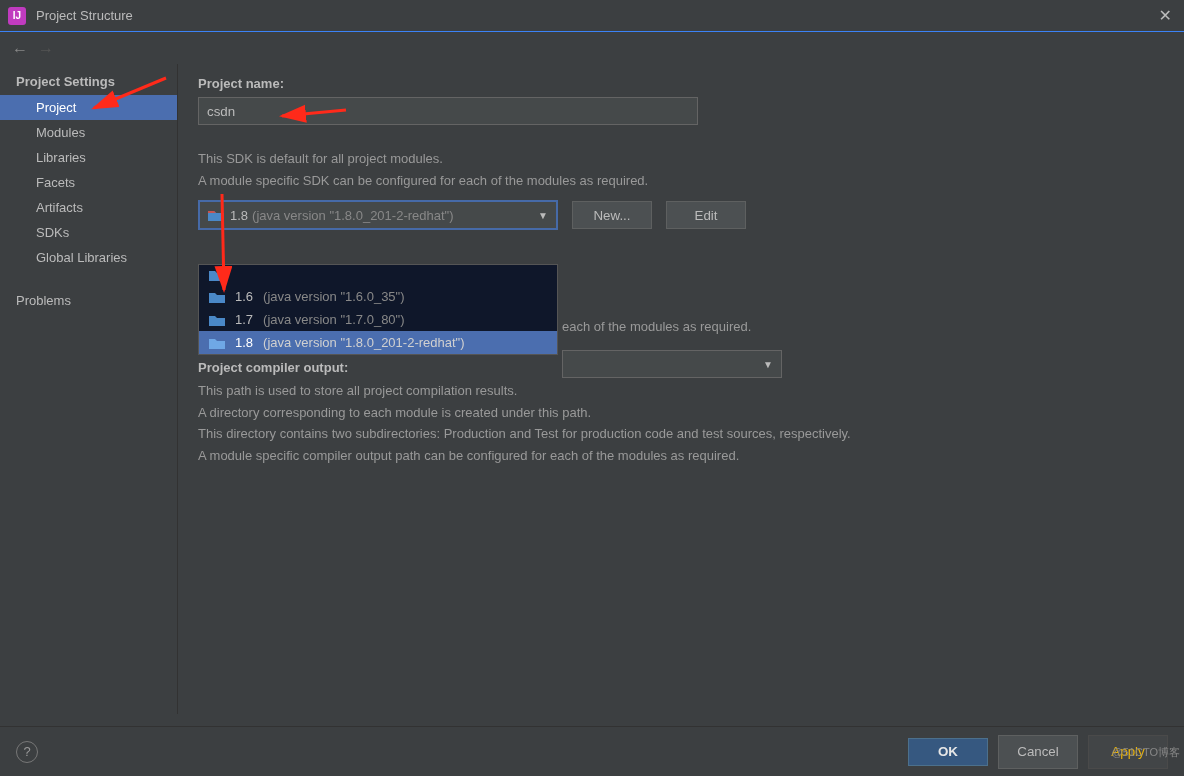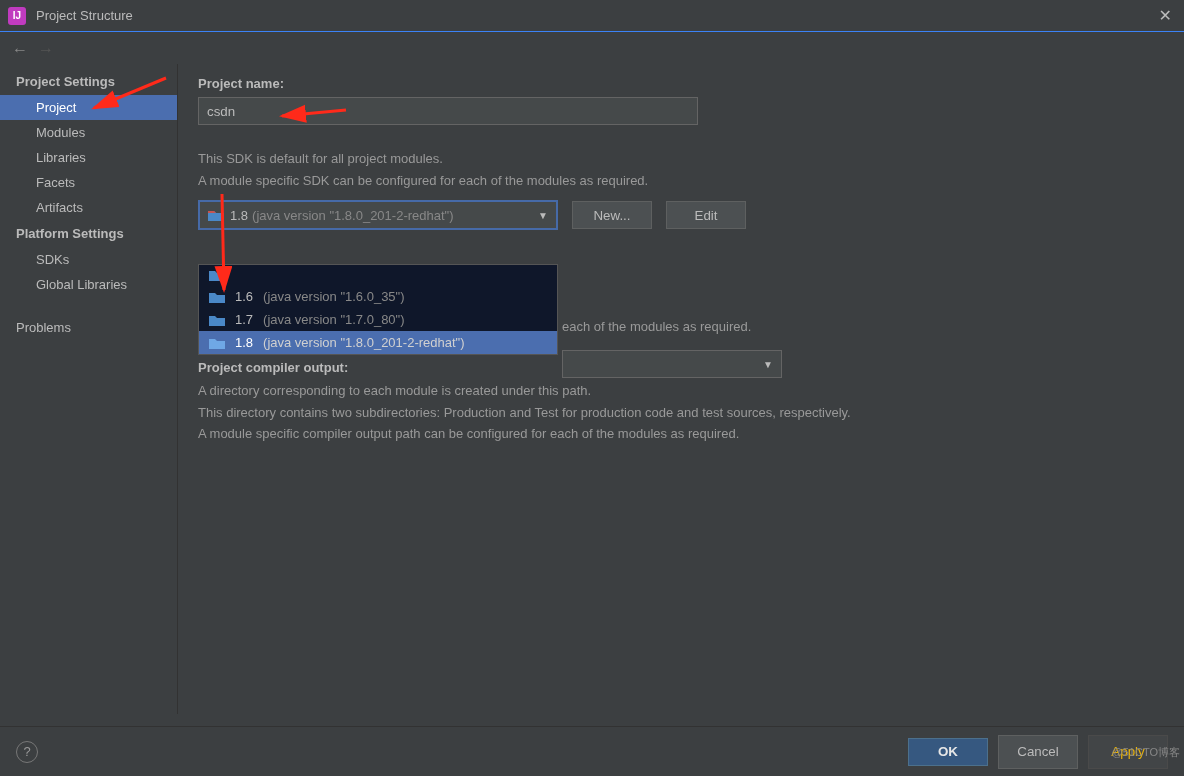--- a/index.html
+++ b/index.html
@@ -230,21 +230,20 @@
 
 <div class="body-row">
 
   <div class="sidebar">
     <div class="side-heading">Project Settings</div>
     <div class="side-item selected">Project</div>
     <div class="side-item">Modules</div>
     <div class="side-item">Libraries</div>
     <div class="side-item">Facets</div>
     <div class="side-item">Artifacts</div>
-    <div class="side-heading">Platform Settings</div>
     <div class="side-item">SDKs</div>
     <div class="side-item">Global Libraries</div>
     <div style="height:18px"></div>
     <div class="side-item" style="padding-left:16px">Problems</div>
   </div>
 
   <div class="content">
     <div class="label-bold">Project name:</div>
     <input class="text-input" value="csdn" style="">
 
@@ -303,20 +302,21 @@
     <div style="position:absolute; left:384px; top:255px; color:#999;">each of the modules as required.</div>
     <div style="position:absolute; left:384px; top:286px;">
       <div class="combo2" style="width:220px">
         <span style="margin-left:auto;font-size:10px">▼</span>
       </div>
     </div>
 
     <div style="height:130px"></div>
 
     <div class="label-bold">Project compiler output:</div>
+    <div class="desc">This path is used to store all project compilation results.</div>
     <div class="desc">A directory corresponding to each module is created under this path.</div>
     <div class="desc">This directory contains two subdirectories: Production and Test for production code and test sources, respectively.</div>
     <div class="desc">A module specific compiler output path can be configured for each of the modules as required.</div>
 
   </div>
 </div>
 
 <div class="footer">
   <div class="help-circle">?</div>
   <div class="footer-spacer"></div>

